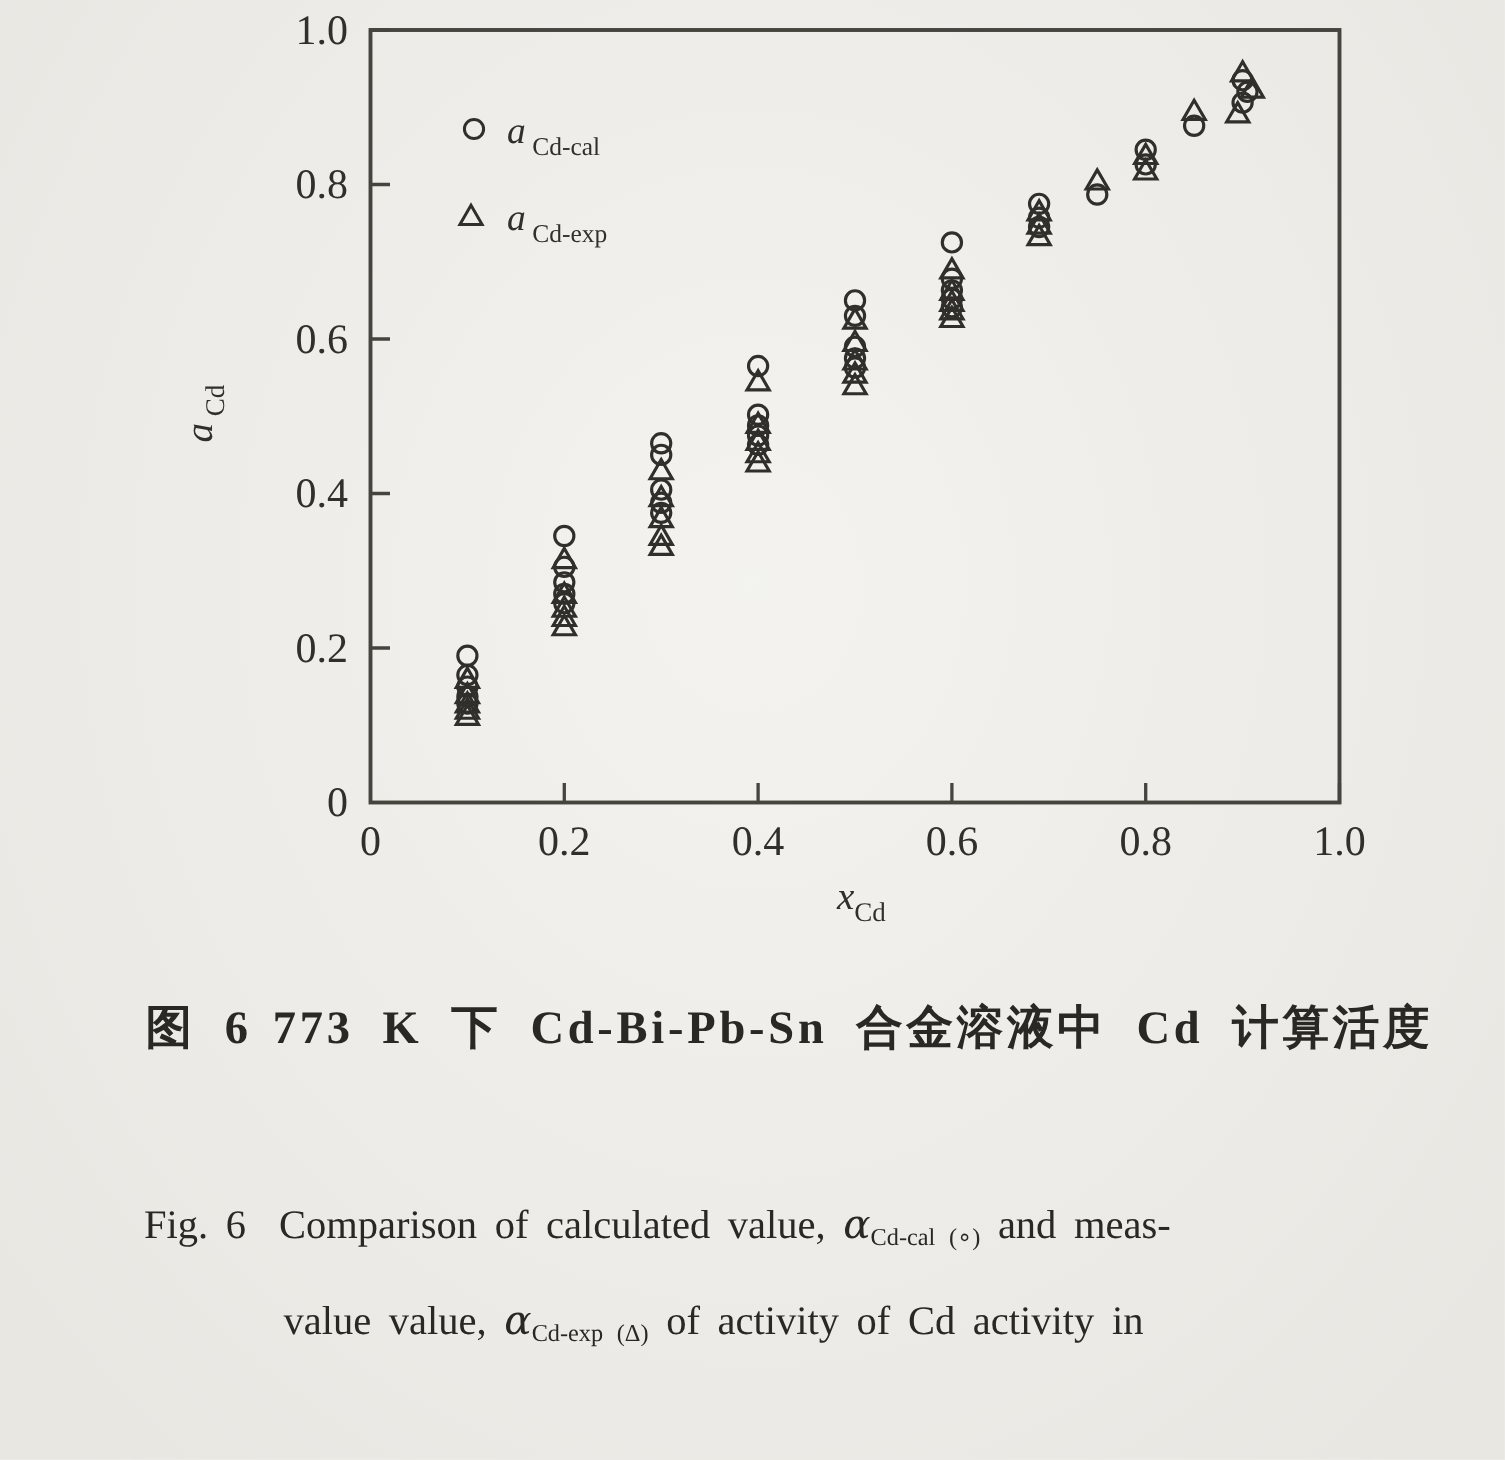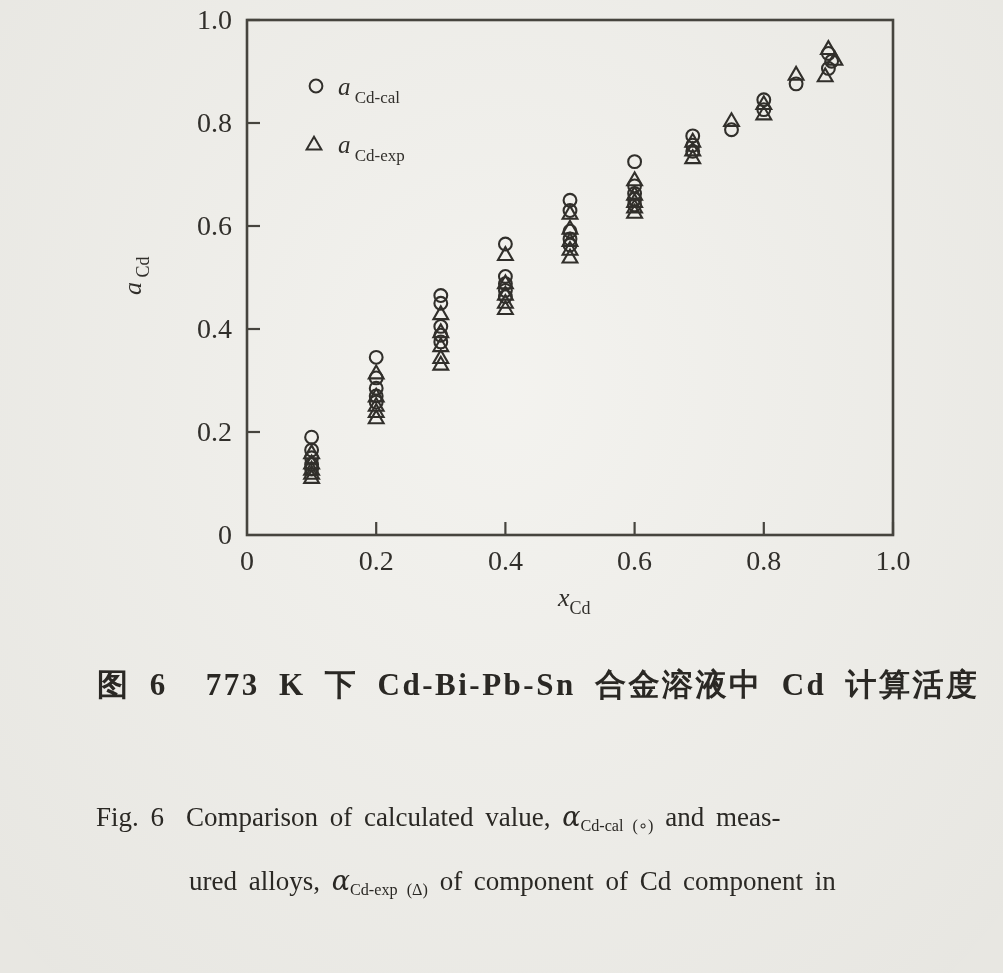--- a/index.html
+++ b/index.html
@@ -28,21 +28,21 @@
     left:268px;top:736px;font-size:30px;font-weight:600;
     letter-spacing:1.5px;
   }
   .cap-line-en{font-size:27px;word-spacing:5px;}
   .cap-line-en1{left:96px;top:801px;text-align:right;}
   .cap-line-en2{left:189px;top:865px;}
   .cap-line-en3{left:189px;top:929px;}
   .seg-alpha{font-style:italic;font-family:"DejaVu Serif", serif;}
   .seg-sub{font-size:0.60em;vertical-align:-0.30em;letter-spacing:0;}
   .seg-figlabel{margin-right:22px;}
-  .seg-cnlabel{margin-right:38px;}
+  .seg-cnlabel{margin-right:14px;}
 </style>
 </head>
 <body>
 
 <div id="scan">
 
   <svg id="chart" width="1003" height="632" viewBox="0 0 1003 632">
       <rect x="247" y="20" width="646" height="515" fill="none" stroke="#47453f" stroke-width="2.6"></rect>
       <g>
         <text x="247" y="570" text-anchor="middle" font-size="28" fill="#33312d">0</text>
@@ -159,15 +159,15 @@
       <g>
         <circle cx="316" cy="86" r="6.4" fill="none" stroke="#33312d" stroke-width="2"></circle>
         <text x="338" y="95" font-size="25" font-style="italic" fill="#33312d">a<tspan font-size="17" dy="8" font-style="normal"> Cd-cal</tspan></text>
         <path d="M 314 136.8 L 306.6 149.6 L 321.4 149.6 Z" fill="none" stroke="#33312d" stroke-width="2"></path>
         <text x="338" y="153" font-size="25" font-style="italic" fill="#33312d">a<tspan font-size="17" dy="8" font-style="normal"> Cd-exp</tspan></text>
       </g>
     </svg>
 
   <div class="cap-line cap-line-cn1"><span class="seg-cnlabel">图 6</span><span class="seg-cn">773 K 下 Cd-Bi-Pb-Sn 合金溶液中 Cd 计算活度</span></div>
   <div class="cap-line cap-line-en cap-line-en1"><span class="seg-figlabel">Fig. 6</span><span class="seg-en">Comparison of calculated value, </span><span class="seg-alpha">α</span><span class="seg-sub">Cd-cal (∘)</span><span class="seg-en"> and meas-</span></div>
-  <div class="cap-line cap-line-en cap-line-en2"><span class="seg-en">ured alloys, </span><span class="seg-alpha">α</span><span class="seg-sub">Cd-exp (Δ)</span><span class="seg-en"> of component of Cd component in</span></div>
+  <div class="cap-line cap-line-en cap-line-en2"><span class="seg-en">value value, </span><span class="seg-alpha">α</span><span class="seg-sub">Cd-exp (Δ)</span><span class="seg-en"> of activity of Cd activity in</span></div>
 
 </div>
 
 </body></html>

